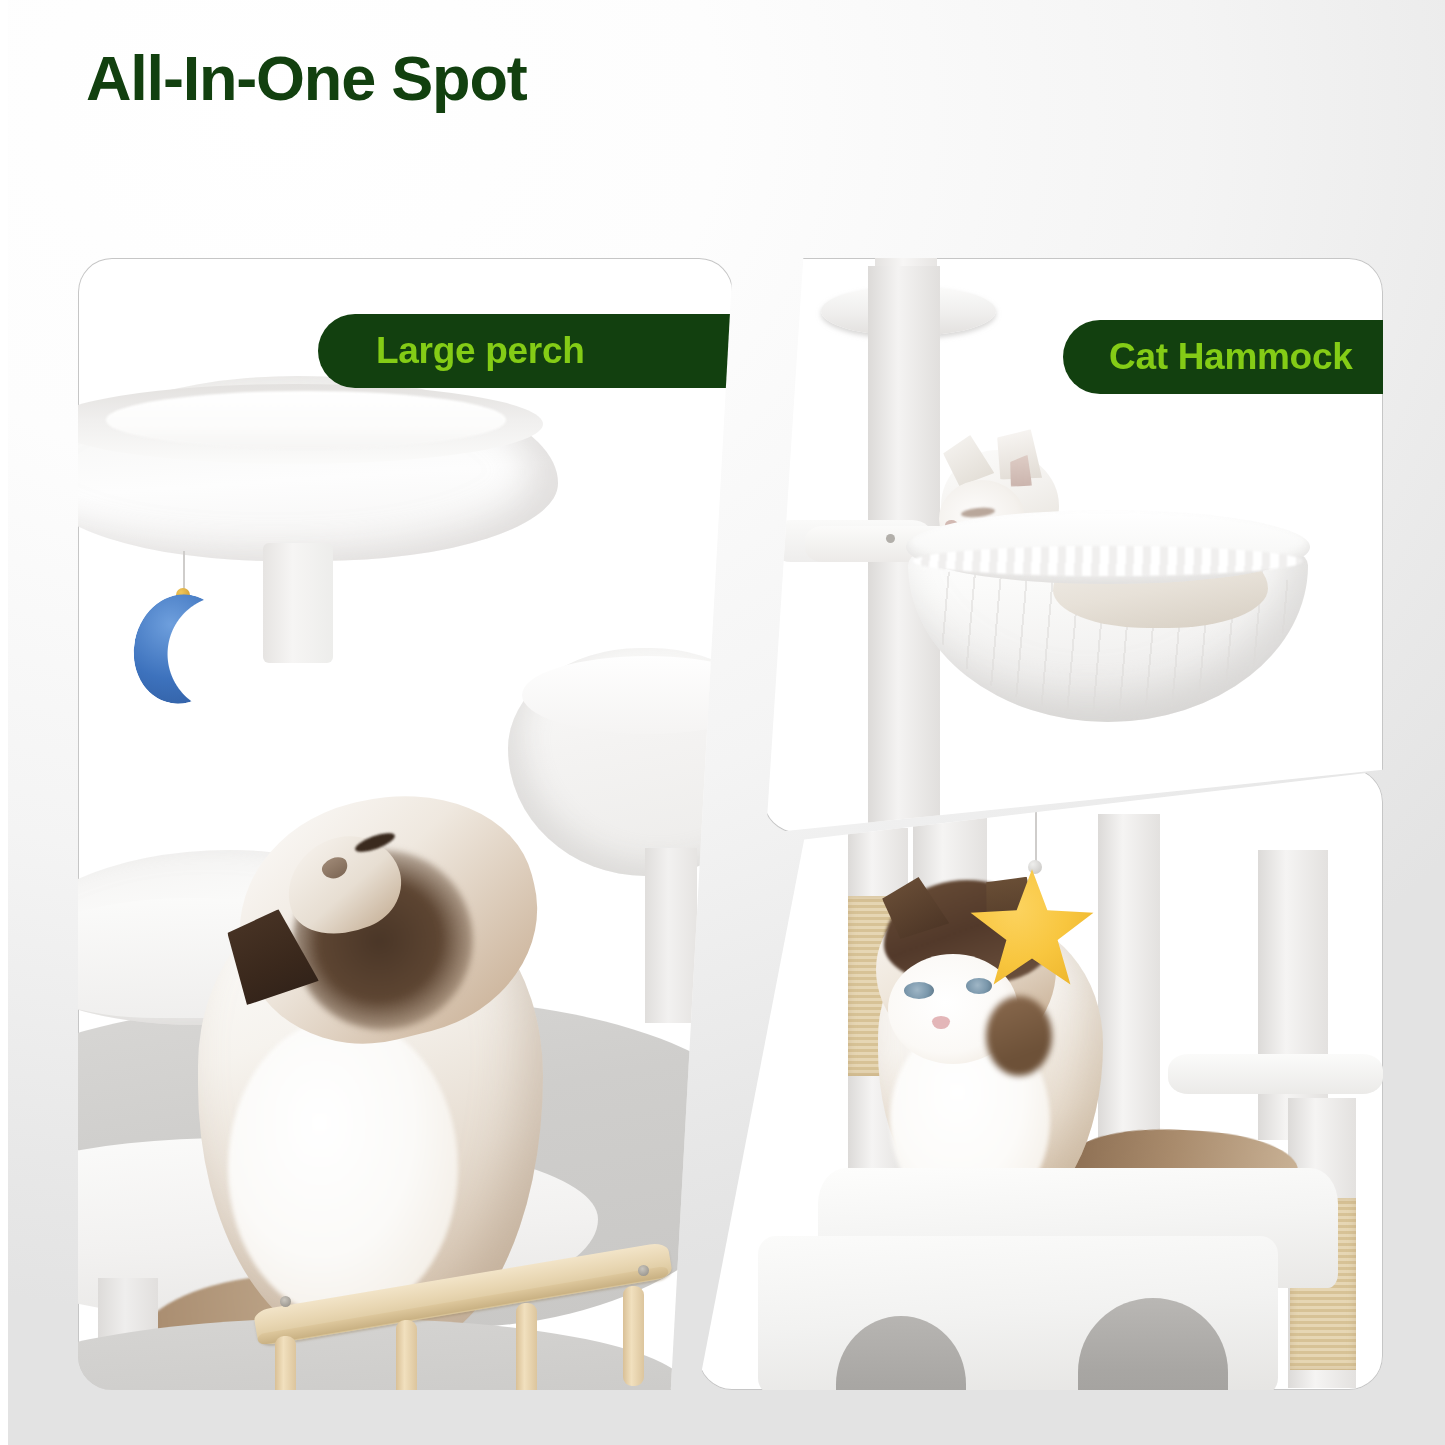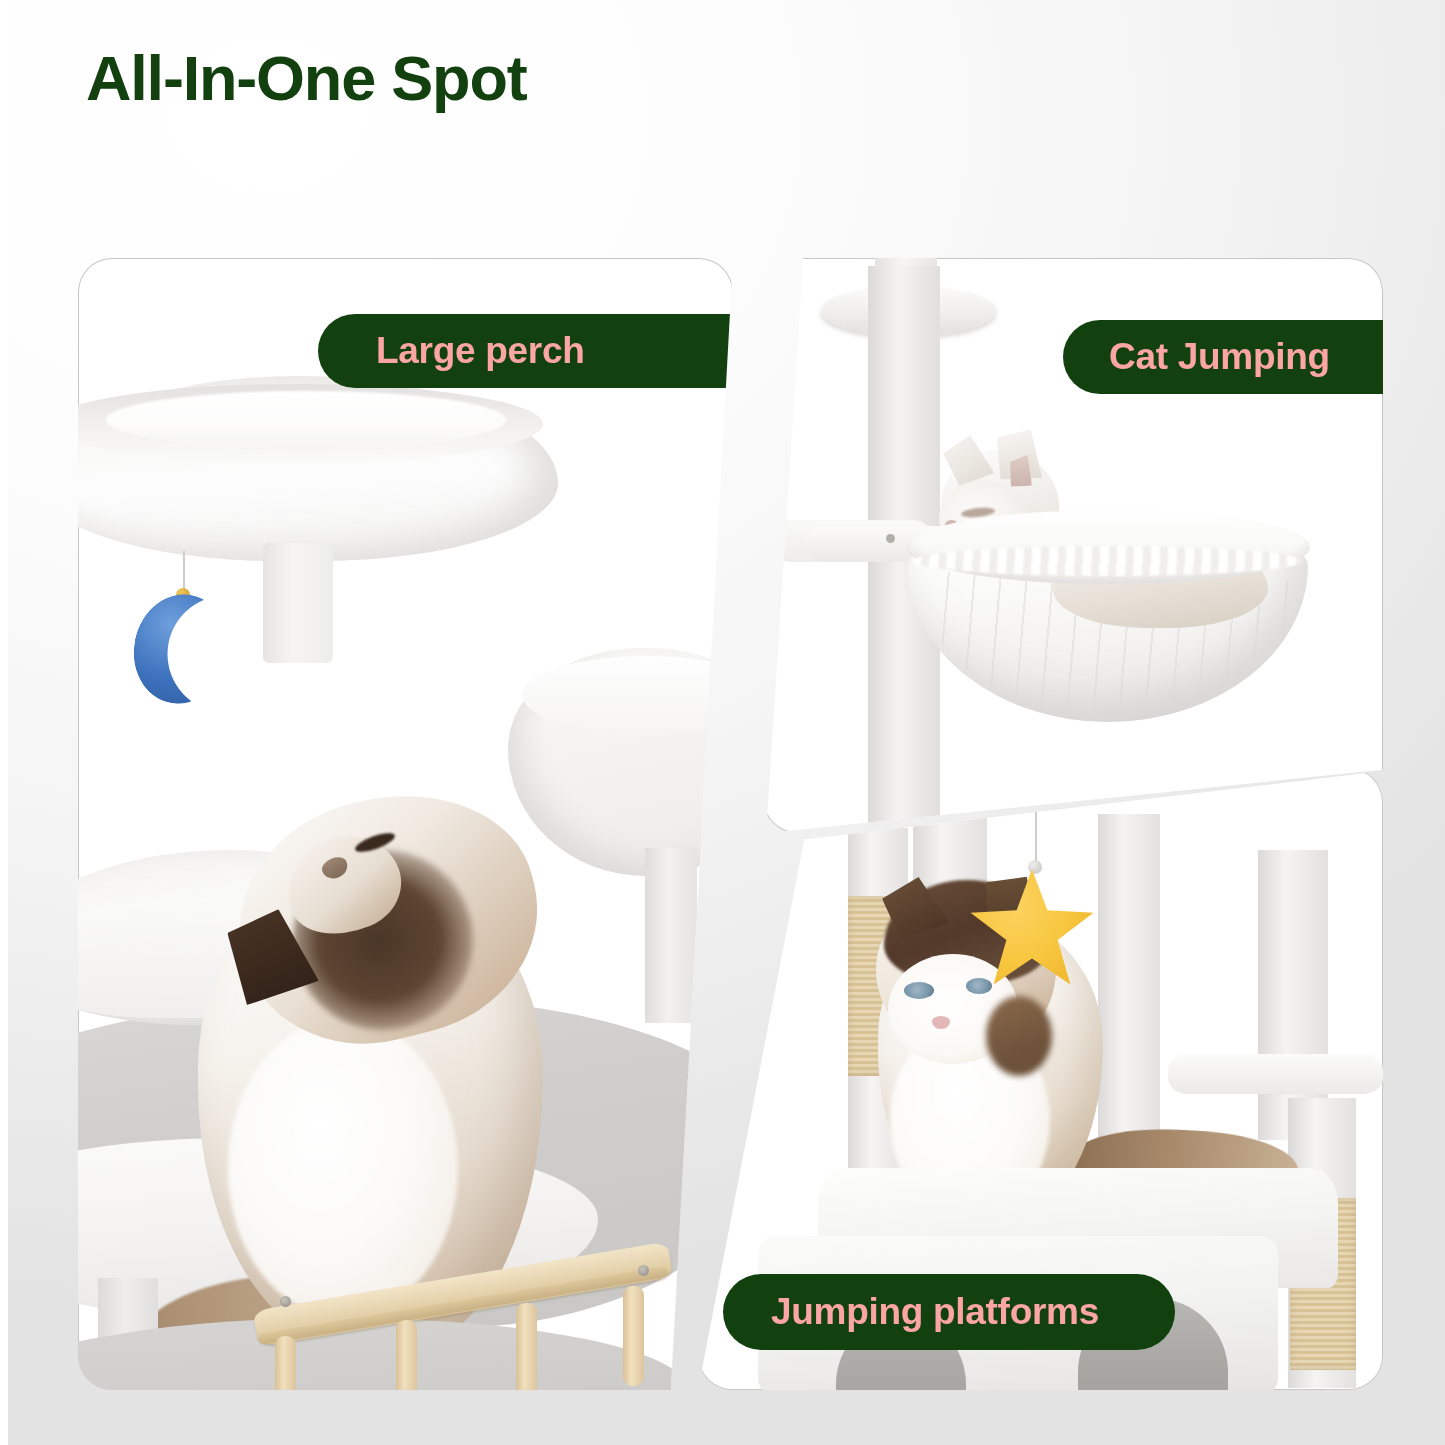--- a/index.html
+++ b/index.html
@@ -96,21 +96,21 @@
     inset: 0;
     overflow: hidden;
   }
 
   
   .badge {
     position: absolute;
     display: flex;
     align-items: center;
     background: #12400f;
-    color: #fca5a5;
+    color: #84cc16;
     font-size: 37px;
     font-weight: 600;
     letter-spacing: -0.3px;
     white-space: nowrap;
     z-index: 30;
     box-sizing: border-box;
   }
   #badge-large-perch {
     left: 240px;
     top: 56px;
@@ -723,21 +723,21 @@
       <div class="plush" id="tr-cat-ear-r"></div>
       <div class="plush" id="tr-cat-ear-inner"></div>
       <div class="plush" id="tr-cat-face"></div>
       <div class="plush" id="tr-cat-eye"></div>
       <div class="plush" id="tr-cat-nose"></div>
 
       <div class="plush" id="tr-hammock-rim"></div>
       <div class="plush" id="tr-hammock-rim-fur"></div>
 
       <div class="badge" id="badge-cat-hammock">
-        <span>Cat Jumping</span>
+        <span>Cat Hammock</span>
       </div>
     </div>
   </div>
 
   <div class="panel" id="panel-bottom-right">
     <div class="panel-inner">
 
       <div class="br-post" id="br-post-1"></div>
       <div class="br-sisal" id="br-sisal-1"></div>
       <div class="br-post" id="br-post-2"></div>
@@ -763,19 +763,16 @@
 
       <div class="plush" id="br-star-string"></div>
       <div class="plush" id="br-star-bell"></div>
       <div class="plush" id="br-star"></div>
 
       <div class="plush" id="br-platform"></div>
       <div class="plush" id="br-condo"></div>
       <div class="plush" id="br-condo-hole-1"></div>
       <div class="plush" id="br-condo-hole-2"></div>
 
-      <div class="badge" id="badge-jumping">
-        <span>Jumping platforms</span>
-      </div>
     </div>
   </div>
 
 </div>
 
 </body></html>

